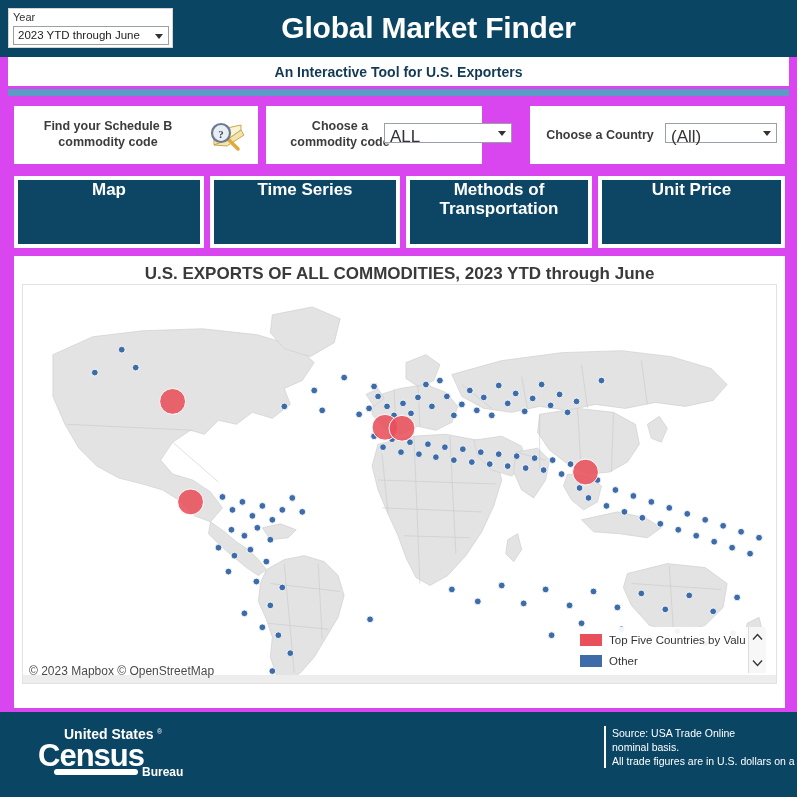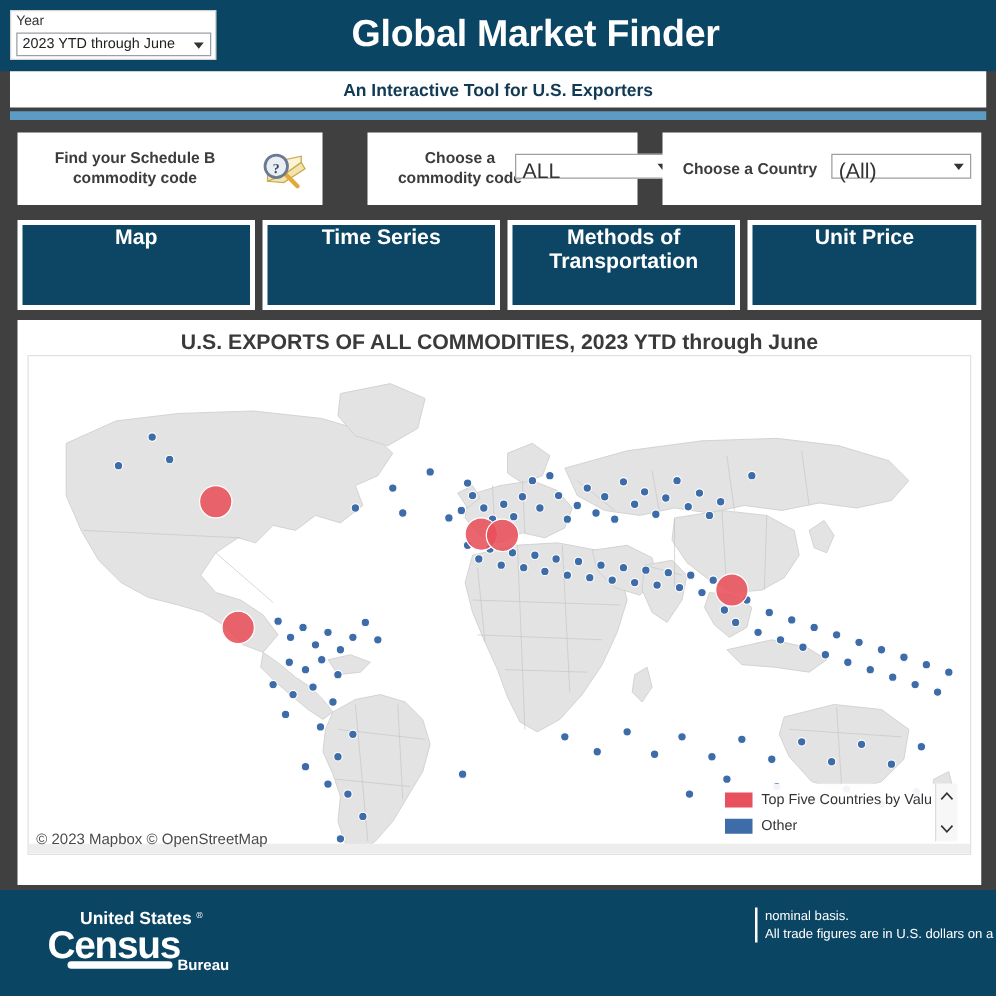--- a/index.html
+++ b/index.html
@@ -2,21 +2,21 @@
 <html><head>
 <meta charset="utf-8">
 <style>
   html,body{margin:0;padding:0;}
   body{
     width:797px;height:797px;overflow:hidden;
     background:#0b4564;
     font-family:"Liberation Sans", sans-serif;
     -webkit-font-smoothing:antialiased;
   }
-  .app{position:relative;width:797px;height:797px;background:#404040;}
+  .app{position:relative;width:797px;height:797px;background:#d946ef;}
 
   
   .header{position:relative;height:57px;background:#0b4564;}
   .year-box{
     position:absolute;left:8px;top:8px;width:165px;height:40px;
     background:#ffffff;border:1px solid #d4d4d4;box-sizing:border-box;
   }
   .year-label{
     position:absolute;left:4px;top:2px;font-size:11px;color:#333;
   }
@@ -53,21 +53,21 @@
     background:#5b9bc4;
   }
 
   
   .filter-row{position:absolute;left:0;top:106px;width:797px;height:62px;}
   .fcard{
     position:absolute;top:0;height:58px;background:#ffffff;
     box-sizing:border-box;
   }
   .fcard.a{left:14px;width:244px;}
-  .fcard.b{left:266px;width:216px;margin-left:28px;}
+  .fcard.b{left:266px;width:216px;}
   .fcard.c{left:530px;width:255px;}
 
   .fcard-text{
     position:absolute;color:#3c3c3c;font-size:12.5px;font-weight:bold;
     line-height:16px;text-align:center;
   }
   .fa-text{left:14px;top:12px;width:160px;}
   .fb-text{left:10px;top:12px;width:128px;}
   .fc-text{left:6px;top:21px;width:128px;}
 
@@ -509,17 +509,18 @@
         <text x="26" y="15" font-family="Liberation Sans, sans-serif" font-size="14" font-weight="bold" fill="#ffffff">United States</text>
         <text x="119" y="10" font-family="Liberation Sans, sans-serif" font-size="7" fill="#ffffff">®</text>
         <text x="0" y="42" font-family="Liberation Sans, sans-serif" font-size="31" font-weight="bold" fill="#ffffff" letter-spacing="-1">Census</text>
         <rect x="16" y="45" width="84" height="6" rx="3" fill="#ffffff"></rect>
         <text x="104" y="52" font-family="Liberation Sans, sans-serif" font-size="12" font-weight="bold" fill="#ffffff">Bureau</text>
       </svg>
     </div>
   </div>
 
   <div class="source-note">
+    <div class="source-line">Source:  USA Trade Online</div>
     <div class="source-line">nominal basis.</div>
     <div class="source-line">All trade figures are in U.S. dollars on a</div>
   </div>
 
 </div>
 
 </body></html>

